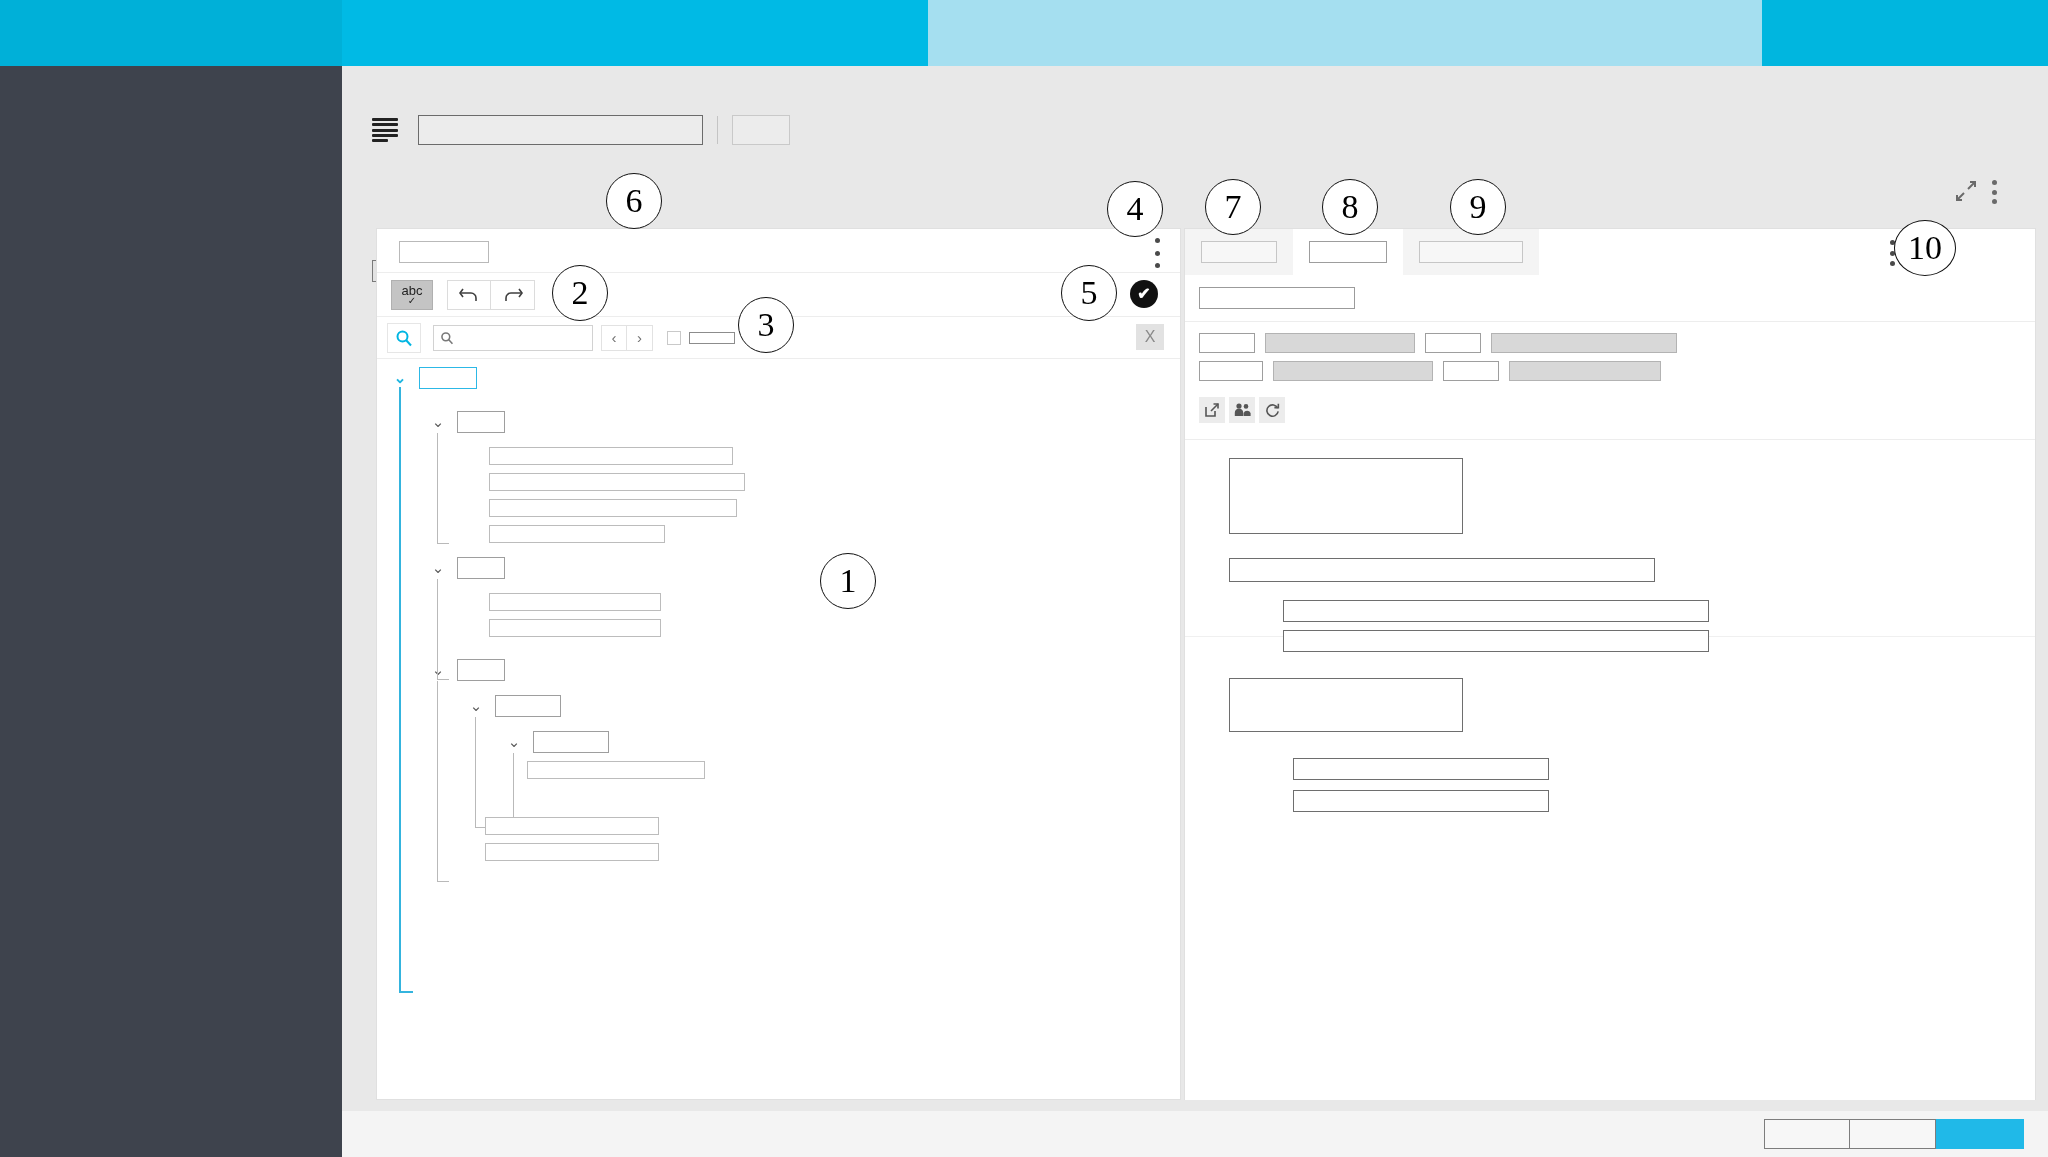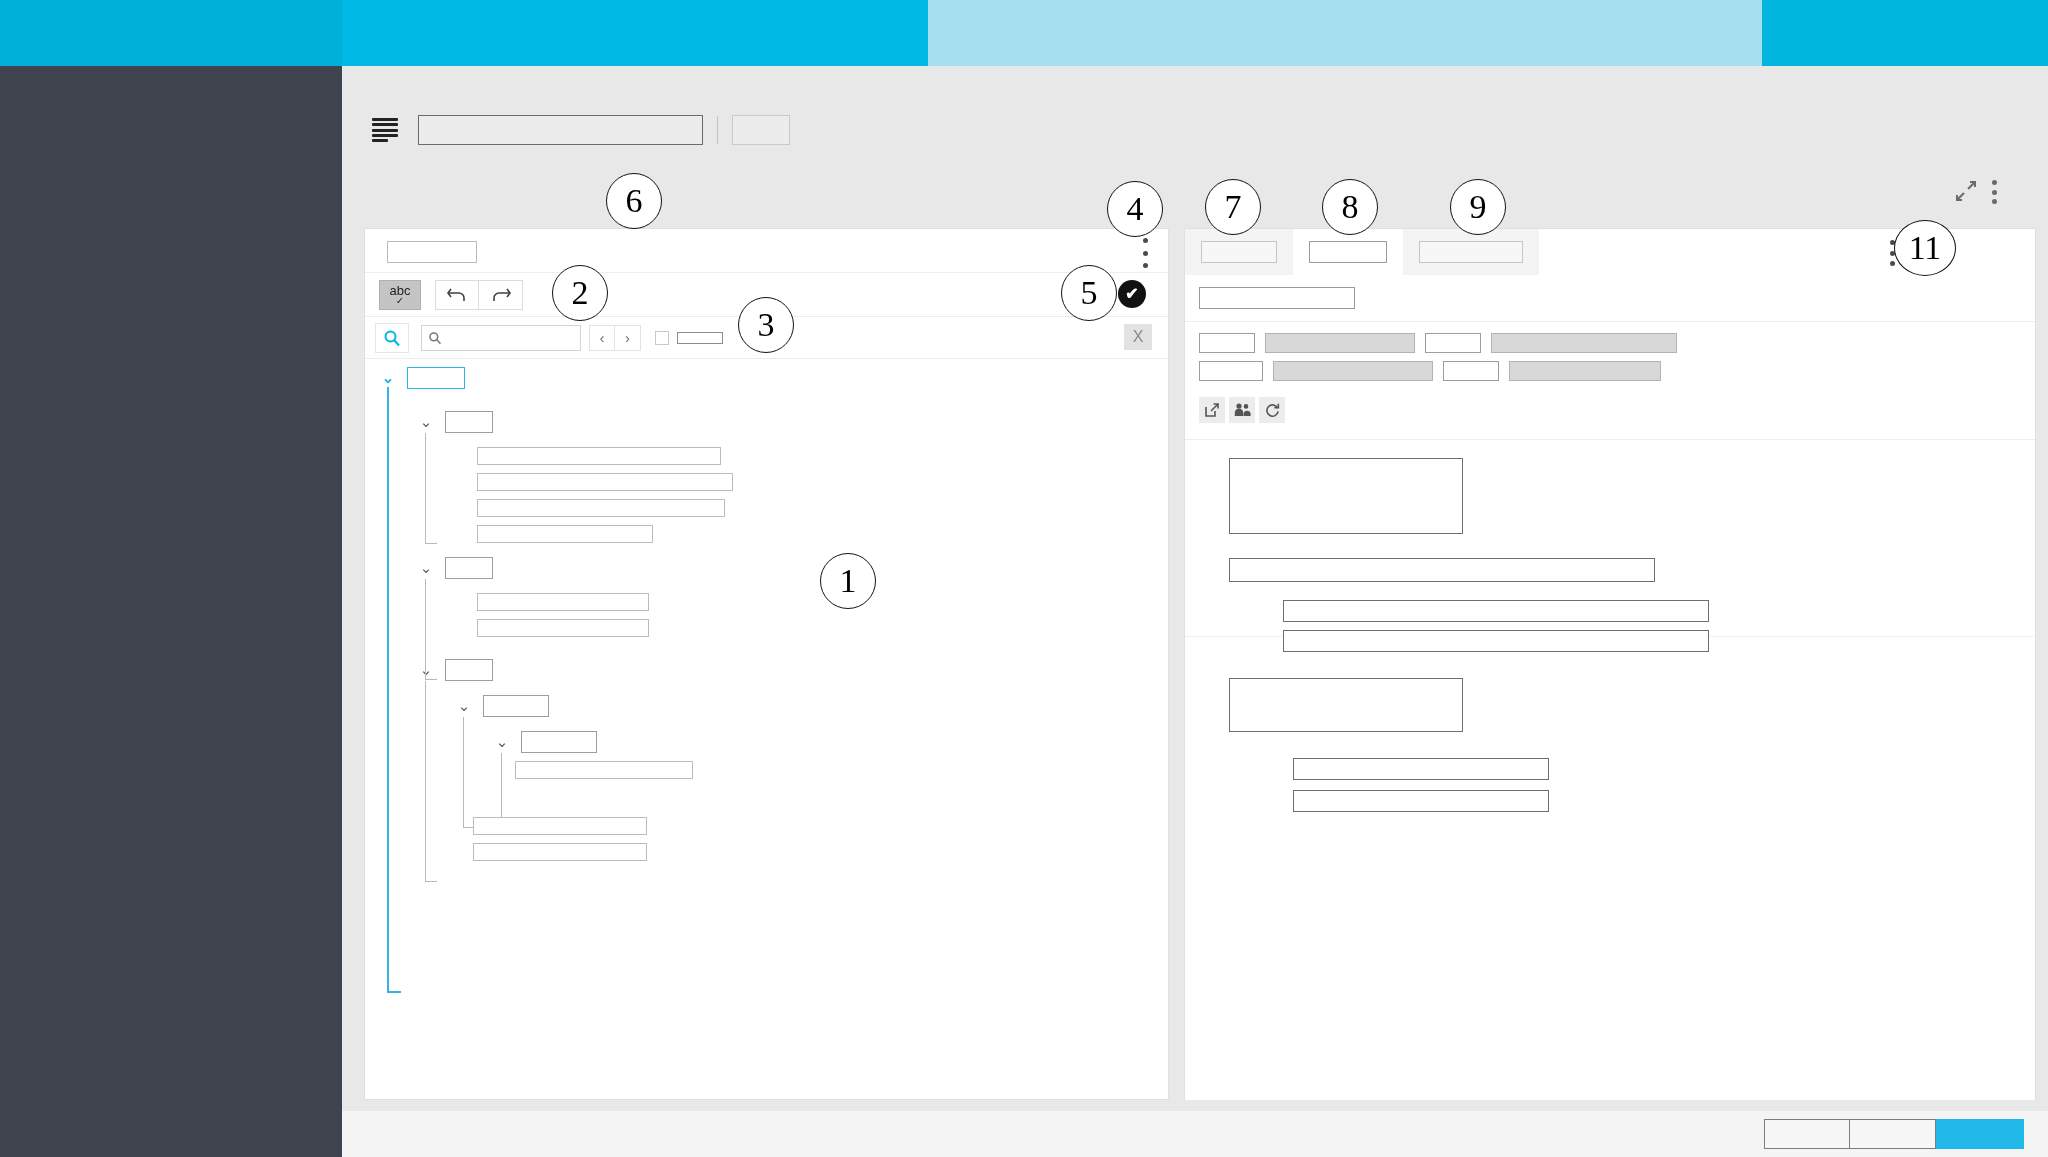--- a/index.html
+++ b/index.html
@@ -35,21 +35,21 @@
   .hdr-div { width: 1px; height: 28px; background: #c4c4c4; margin: 0 14px; }
   .hdr-box { width: 58px; height: 30px; border: 1px solid #c9c9c9; background: #ececec; }
 
   
   .tabstrip { position: absolute; left: 30px; top: 194px; display: flex; gap: 12px; }
   .tab-ph { height: 22px; background: #e3e3e3; }
   .tab-ph.active { border: 1.6px solid #7a7a7a; }
   .tab-ph.inactive { border: 1px solid #cfcfcf; }
 
   
-  .leftpanel { position: absolute; left: 364px; top: 228px; width: 805px; height: 872px; background: #ffffff; border: 1px solid #e0e0e0; }
+  .leftpanel { position: absolute; left: 376px; top: 228px; width: 805px; height: 872px; background: #ffffff; border: 1px solid #e0e0e0; }
   .lp-titlerow { position: absolute; left: 0; top: 0; width: 100%; height: 44px; border-bottom: 1px solid #ededed; }
   .lp-title-ph { position: absolute; left: 22px; top: 12px; width: 90px; height: 22px; border: 1px solid #b9b9b9; background: #fff; }
   .lp-kebab { position: absolute; right: 20px; top: 9px; width: 6px; height: 30px; display: flex; flex-direction: column; justify-content: space-between; align-items: center; }
   .lp-kebab span { width: 5px; height: 5px; border-radius: 50%; background: #4a4a4a; display: block; }
 
   
   .lp-toolbar { position: absolute; left: 0; top: 44px; width: 100%; height: 44px; border-bottom: 1px solid #ededed; display: flex; align-items: center; }
   .btn-abc { margin-left: 14px; width: 42px; height: 30px; background: #c4c4c4; border: 1px solid #b0b0b0; display: flex; flex-direction: column; align-items: center; justify-content: center; font-size: 13px; color: #222; line-height: 1; }
   .btn-abc .chk { font-size: 10px; margin-top: -1px; }
   .btn-grp { display: flex; margin-left: 14px; }
@@ -373,15 +373,15 @@
   <div id="callouts">
       <div class="callout c-lg" style="left: 820px; top: 553px;">1</div>
       <div class="callout c-lg" style="left: 552px; top: 265px;">2</div>
       <div class="callout c-lg" style="left: 738px; top: 297px;">3</div>
       <div class="callout c-lg" style="left: 1107px; top: 181px;">4</div>
       <div class="callout c-lg" style="left: 1061px; top: 265px;">5</div>
       <div class="callout c-lg" style="left: 606px; top: 173px;">6</div>
       <div class="callout c-lg" style="left: 1205px; top: 179px;">7</div>
       <div class="callout c-lg" style="left: 1322px; top: 179px;">8</div>
       <div class="callout c-lg" style="left: 1450px; top: 179px;">9</div>
-      <div class="callout c-wide" style="left: 1894px; top: 220px;">11</div>
+      <div class="callout c-wide" style="left: 1894px; top: 220px;">10</div>
     </div>
 </div>
 
 </body></html>

